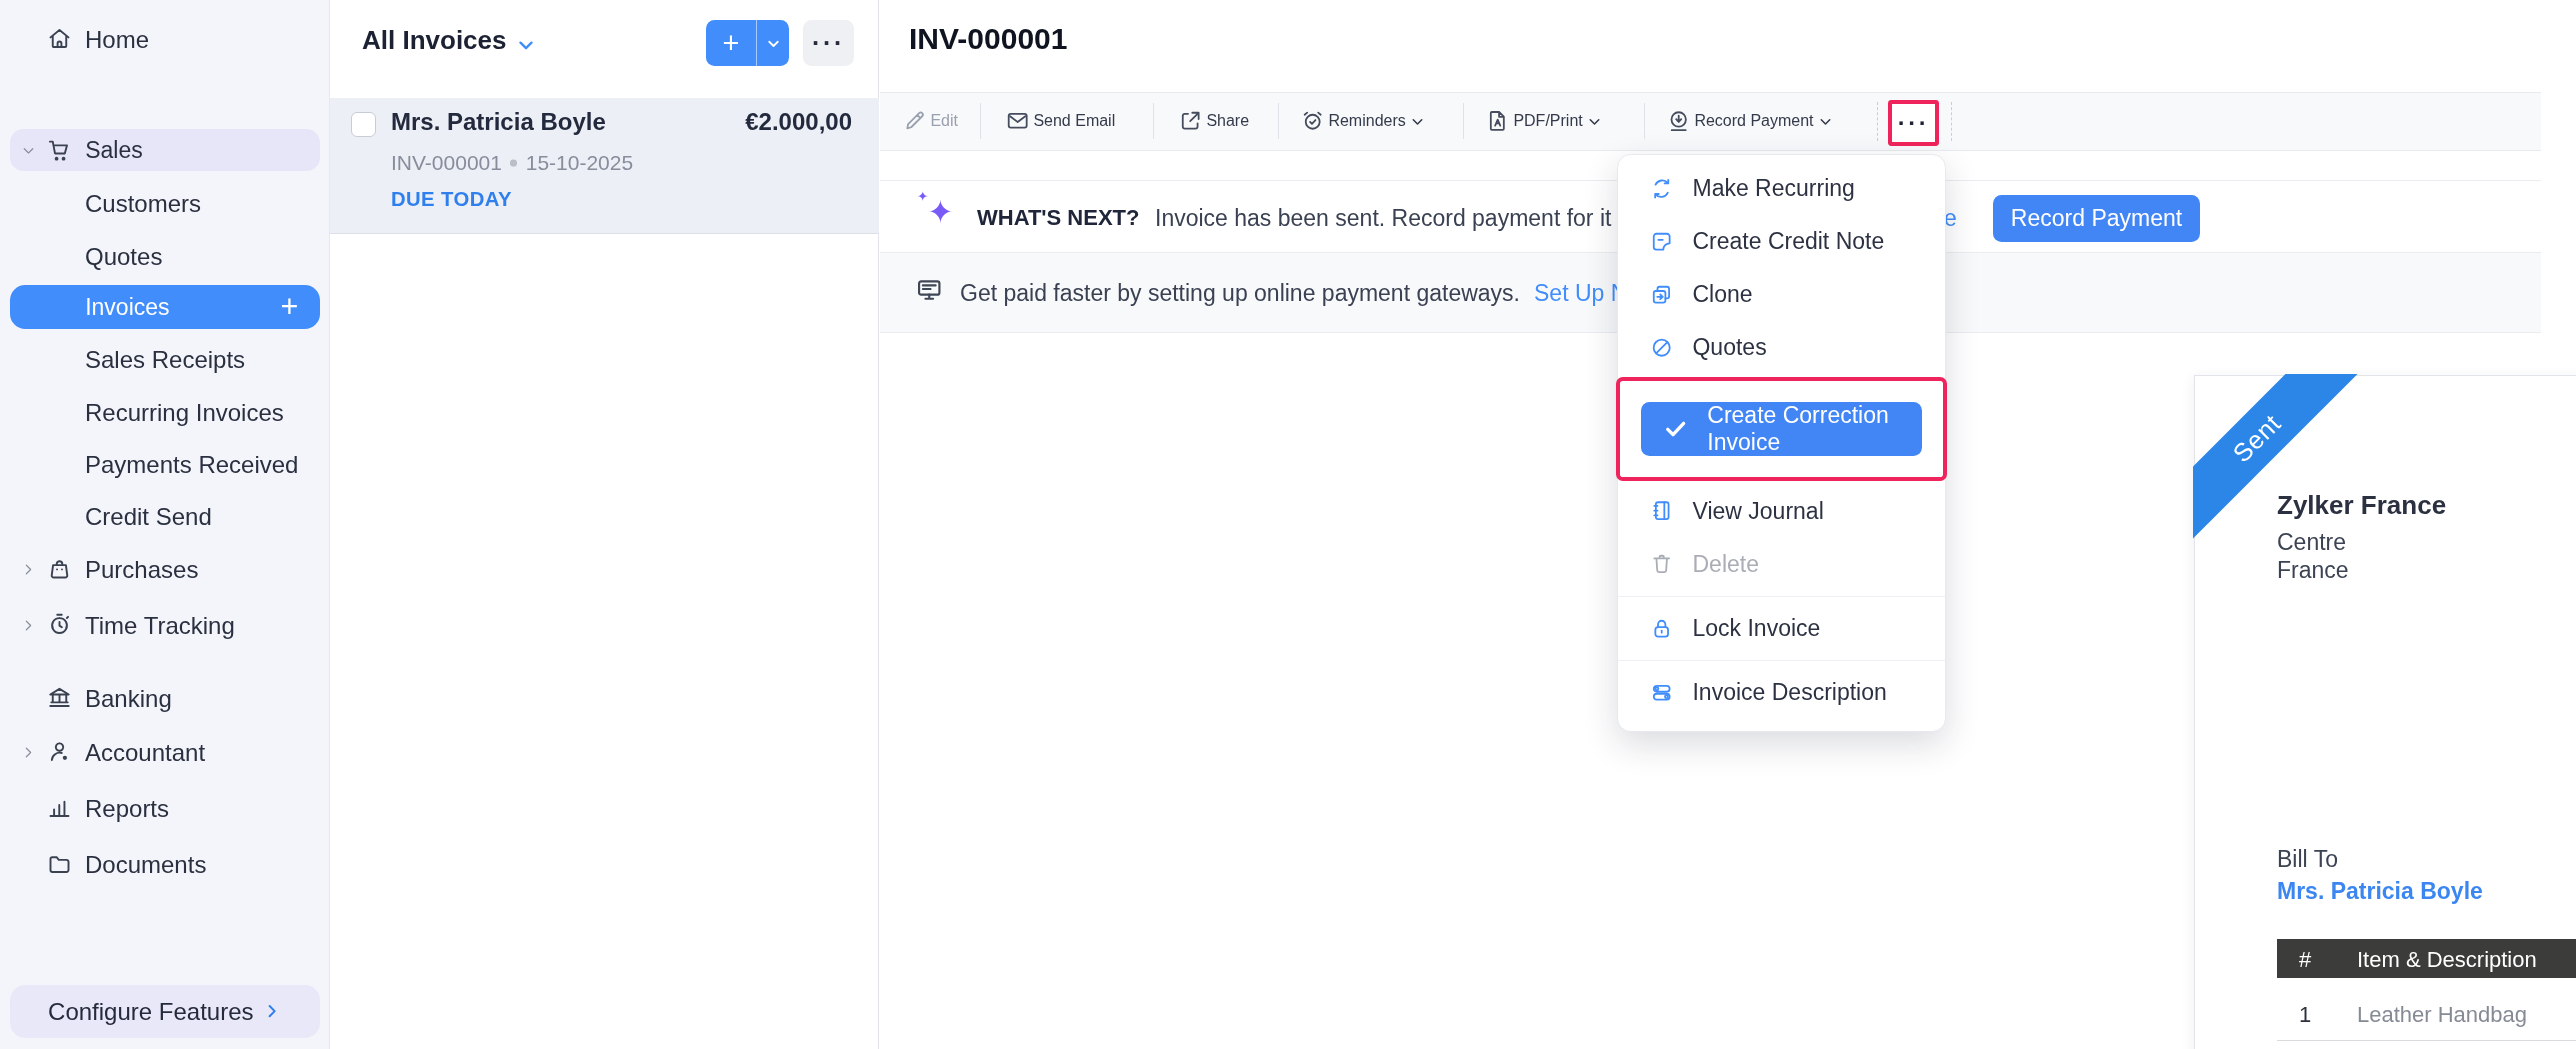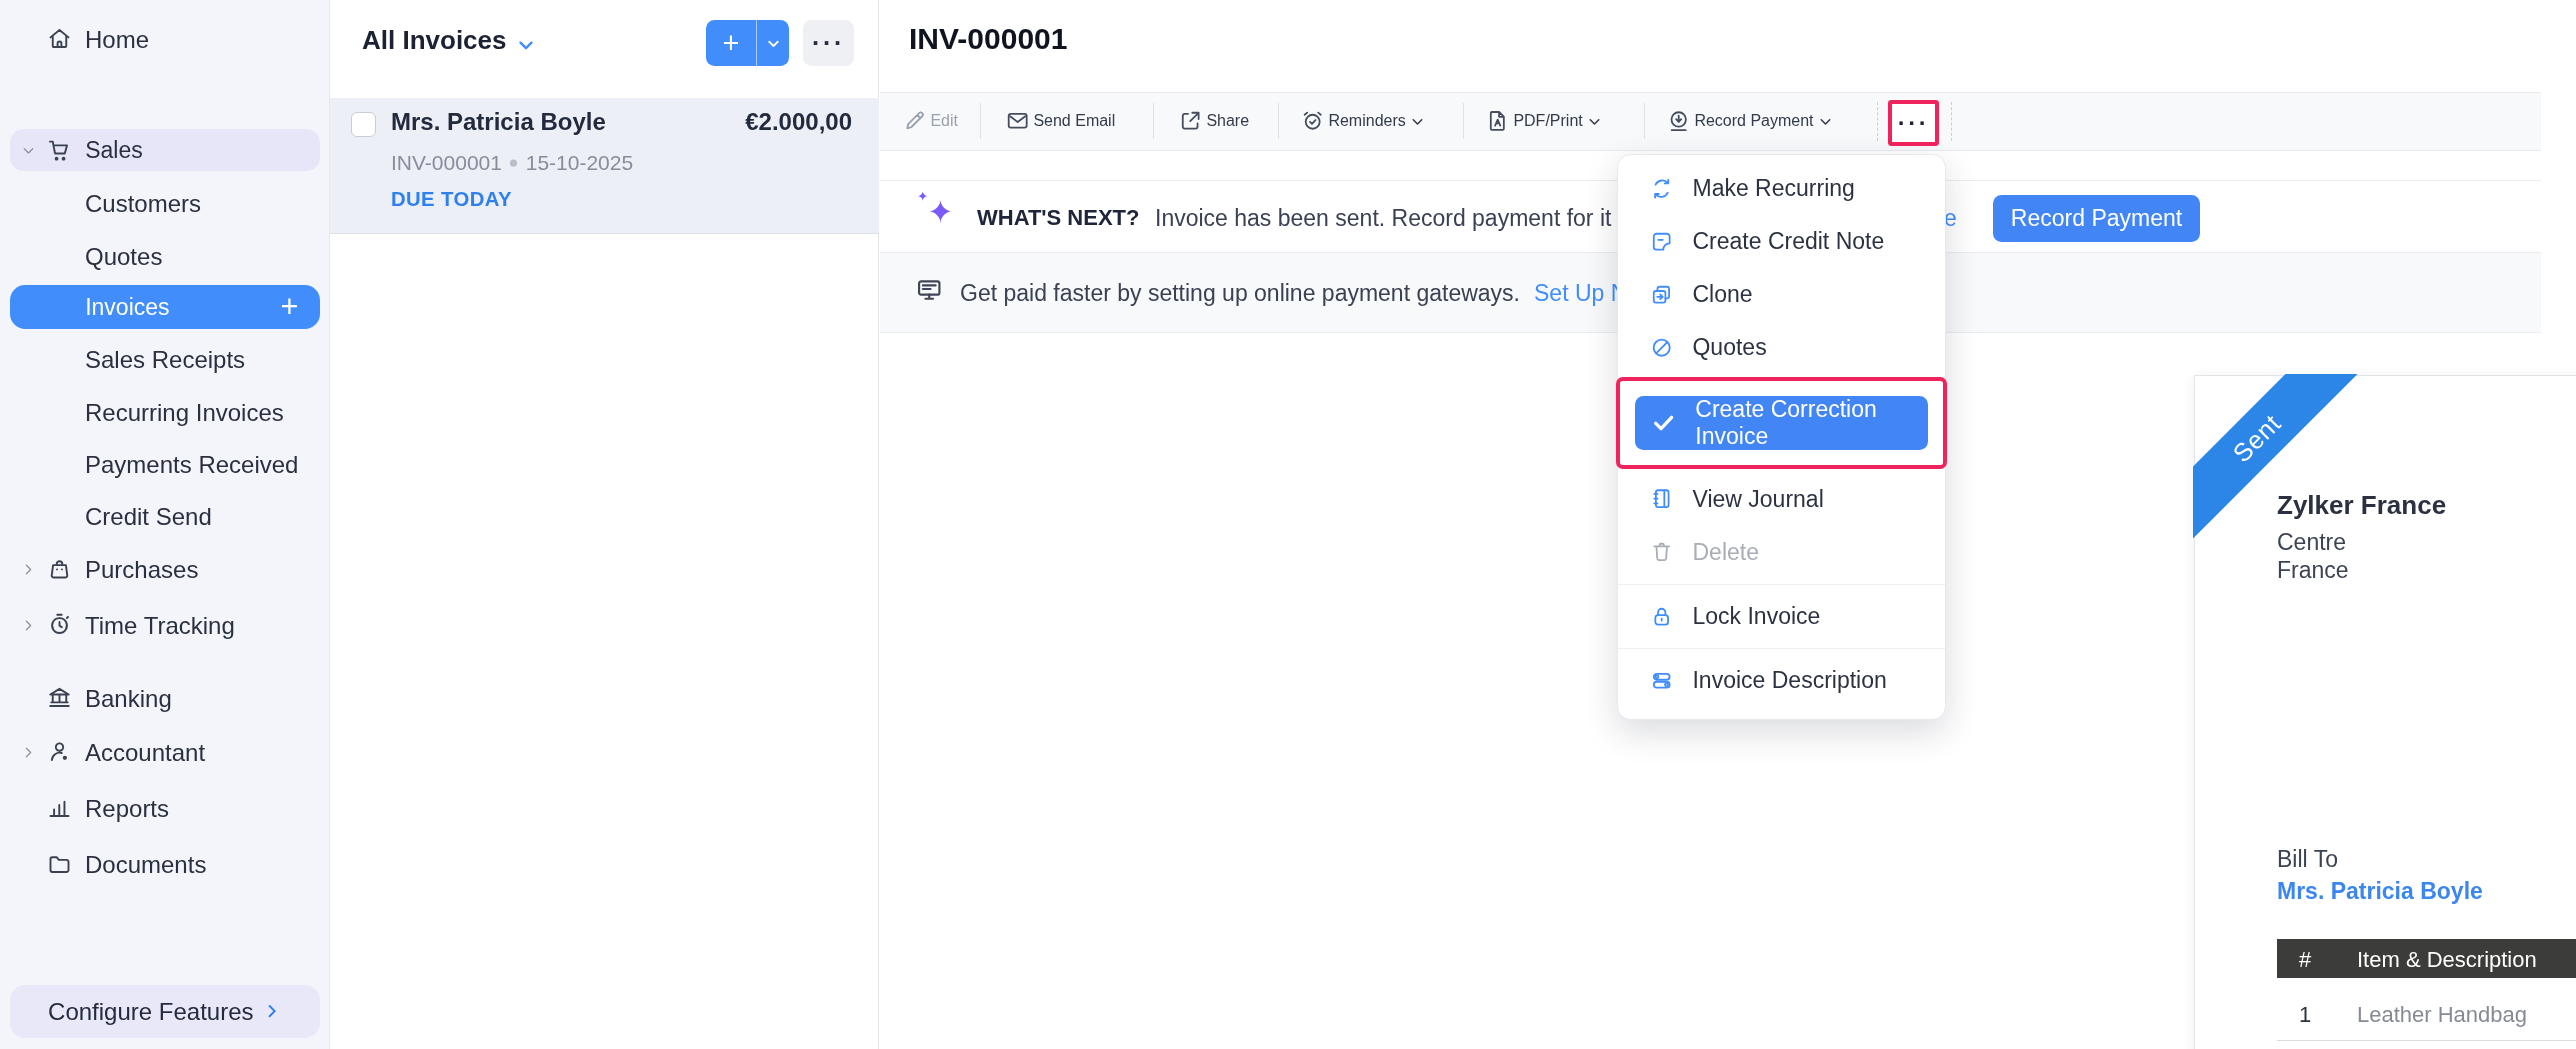--- a/index.html
+++ b/index.html
@@ -82,21 +82,21 @@
 
   
   #more-menu { position:absolute; left:1617px; top:154px; width:329px; background:#fff; border:0.8px solid #e7e9ee; border-radius:13.6px;
     box-shadow:0 12px 34px rgba(25,32,56,.16); z-index:20; padding:6.8px 0 12px 0; }
   .mitem { height:53px; display:flex; align-items:center; padding-left:30.5px; gap:18.6px; font-size:23px; color:#2c3242; }
   .mitem .micon { color:#408dfb; width:25.4px; }
   .mitem.disabled { color:#a9adb6; }
   .mitem.disabled .micon { color:#a9adb6; }
   .mdivider { border-top:1.7px solid #edeff3; margin:5.1px 0; }
   #highlight-outer { margin:3.4px -1.7px; border:4.2px solid #f0245c; border-radius:6.8px; }
-  #highlight-pill { margin:15px; height:54px; background:#4286f5; border-radius:8.5px; display:flex; align-items:center; padding-left:16px; gap:18.6px;
+  #highlight-pill { margin:21px; height:54px; background:#4286f5; border-radius:8.5px; display:flex; align-items:center; padding-left:22px; gap:18.6px;
     color:#fff; font-size:23px; }
   #highlight-pill .micon { color:#fff; width:25.4px; }
 </style>
 </head>
 <body>
 
 <svg width="0" height="0" style="position:absolute">
   <defs>
     <symbol id="i-home" viewBox="0 0 24 24">
         <path d="M4 11 L12 4.5 L20 11 M6 9.5 V18.7 a.9.9 0 0 0 .9.9 H17.1 a.9.9 0 0 0 .9-.9 V9.5 M10.3 19.5 v-3.1 a1.7 1.7 0 0 1 3.4 0 v3.1"></path>

